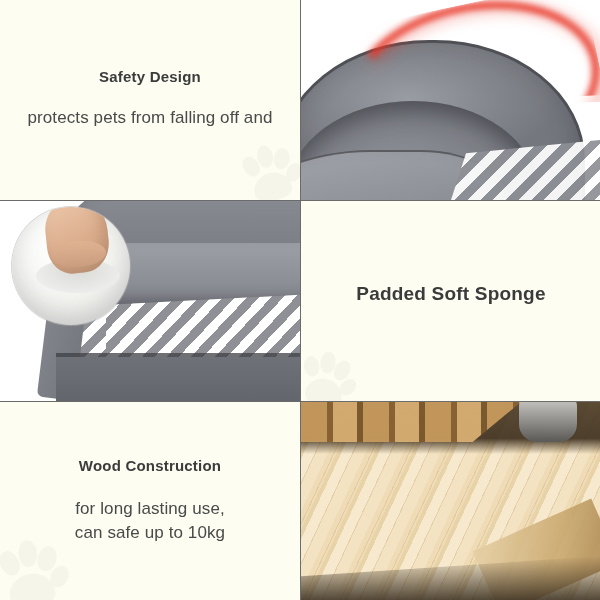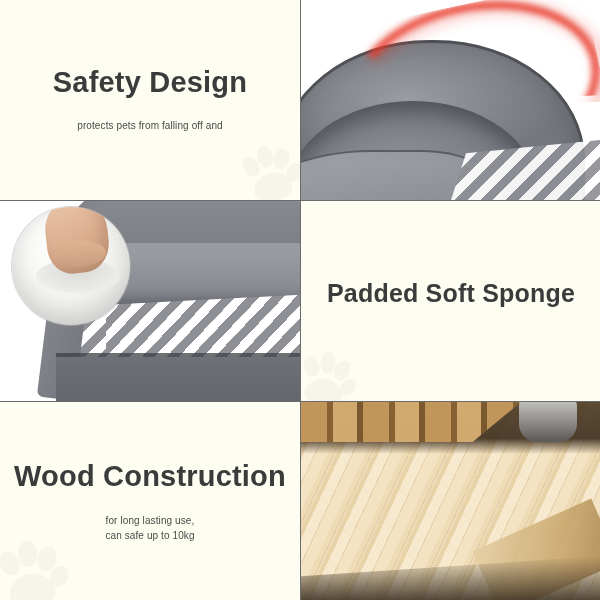--- a/index.html
+++ b/index.html
@@ -21,29 +21,29 @@
 
   
   .textpanel{
     background:#fdfdf2;
     display:flex;flex-direction:column;
     align-items:center;justify-content:center;
     text-align:center;
     padding:0 14px;box-sizing:border-box;
   }
   .heading{
-    font-size:29px;font-weight:700;color:#3b3b3b;
+    font-size:15px;font-weight:700;color:#3b3b3b;
     letter-spacing:.2px;margin:0 0 16px 0;line-height:1.1;
   }
   .body-line{
-    font-size:10px;color:#4a4a4a;line-height:1.45;
+    font-size:17px;color:#4a4a4a;line-height:1.45;
     letter-spacing:.1px;white-space:nowrap;
   }
   .tp-top .heading{margin-bottom:20px;}
-  .tp-mid .heading{font-size:25px;margin-bottom:14px;}
+  .tp-mid .heading{font-size:19px;margin-bottom:14px;}
   .tp-bot .heading{margin-bottom:22px;}
   .tp-bot .body-line{text-align:center;}
 
   
   .paw{position:absolute;opacity:.5;pointer-events:none;}
   .paw svg{display:block;}
   .paw-tl{right:-6px;bottom:-10px;transform:rotate(-12deg);}
   .paw-mid{left:-10px;bottom:-14px;transform:rotate(10deg);}
   .paw-bl{left:-12px;bottom:-16px;transform:rotate(-5deg);}
 

